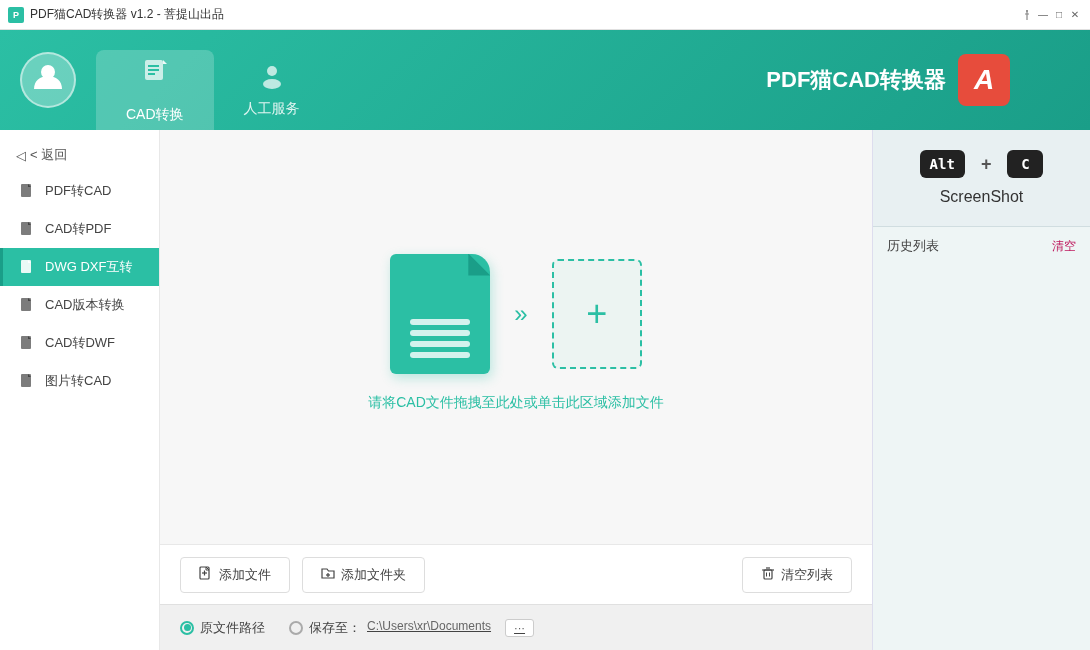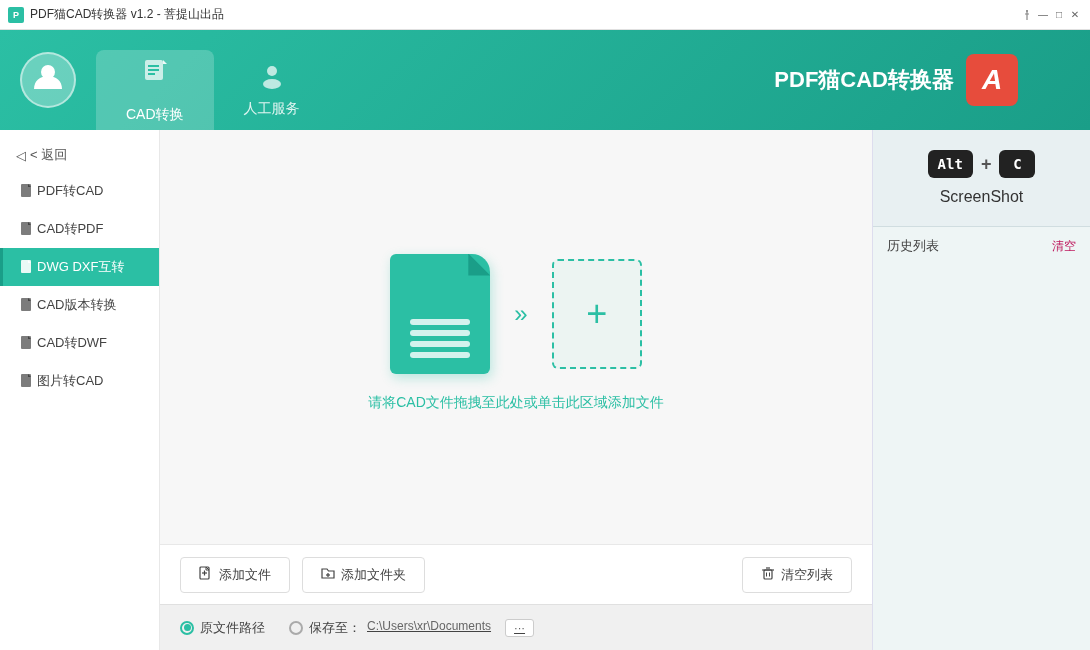--- a/index.html
+++ b/index.html
@@ -104,21 +104,21 @@
       border-radius: 8px 8px 0 0;
       color: white;
       gap: 12px;
     }
     .header-tab-icon {
       font-size: 24px;
       margin-bottom: 4px;
     }
     .header-title {
       position: absolute;
-      right: 72px;
+      right: 80px;
       display: flex;
       align-items: center;
       gap: 12px;
     }
     .header-title-text {
       color: white;
       font-size: 22px;
       font-weight: bold;
     }
     .header-logo {
@@ -158,20 +158,21 @@
       cursor: pointer;
       gap: 4px;
     }
     .sidebar-item {
       display: flex;
       align-items: center;
       padding: 10px 16px;
       font-size: 13px;
       color: #444;
       cursor: pointer;
+      gap: 8px;
       border-left: 3px solid transparent;
     }
     .sidebar-item.active {
       background: #2bbfa4;
       color: white;
       border-left: 3px solid #1a9e88;
     }
     .sidebar-item-icon {
       width: 18px;
       height: 18px;
@@ -359,21 +360,21 @@
       padding: 20px;
       display: flex;
       flex-direction: column;
       align-items: center;
       gap: 10px;
       border-bottom: 1px solid #d0dde0;
     }
     .shortcut-display {
       display: flex;
       align-items: center;
-      gap: 8px;
+      gap: 16px;
     }
     .key-badge {
       background: #222;
       color: white;
       border-radius: 6px;
       padding: 6px 10px;
       font-size: 14px;
       font-weight: bold;
       min-width: 36px;
       text-align: center;

